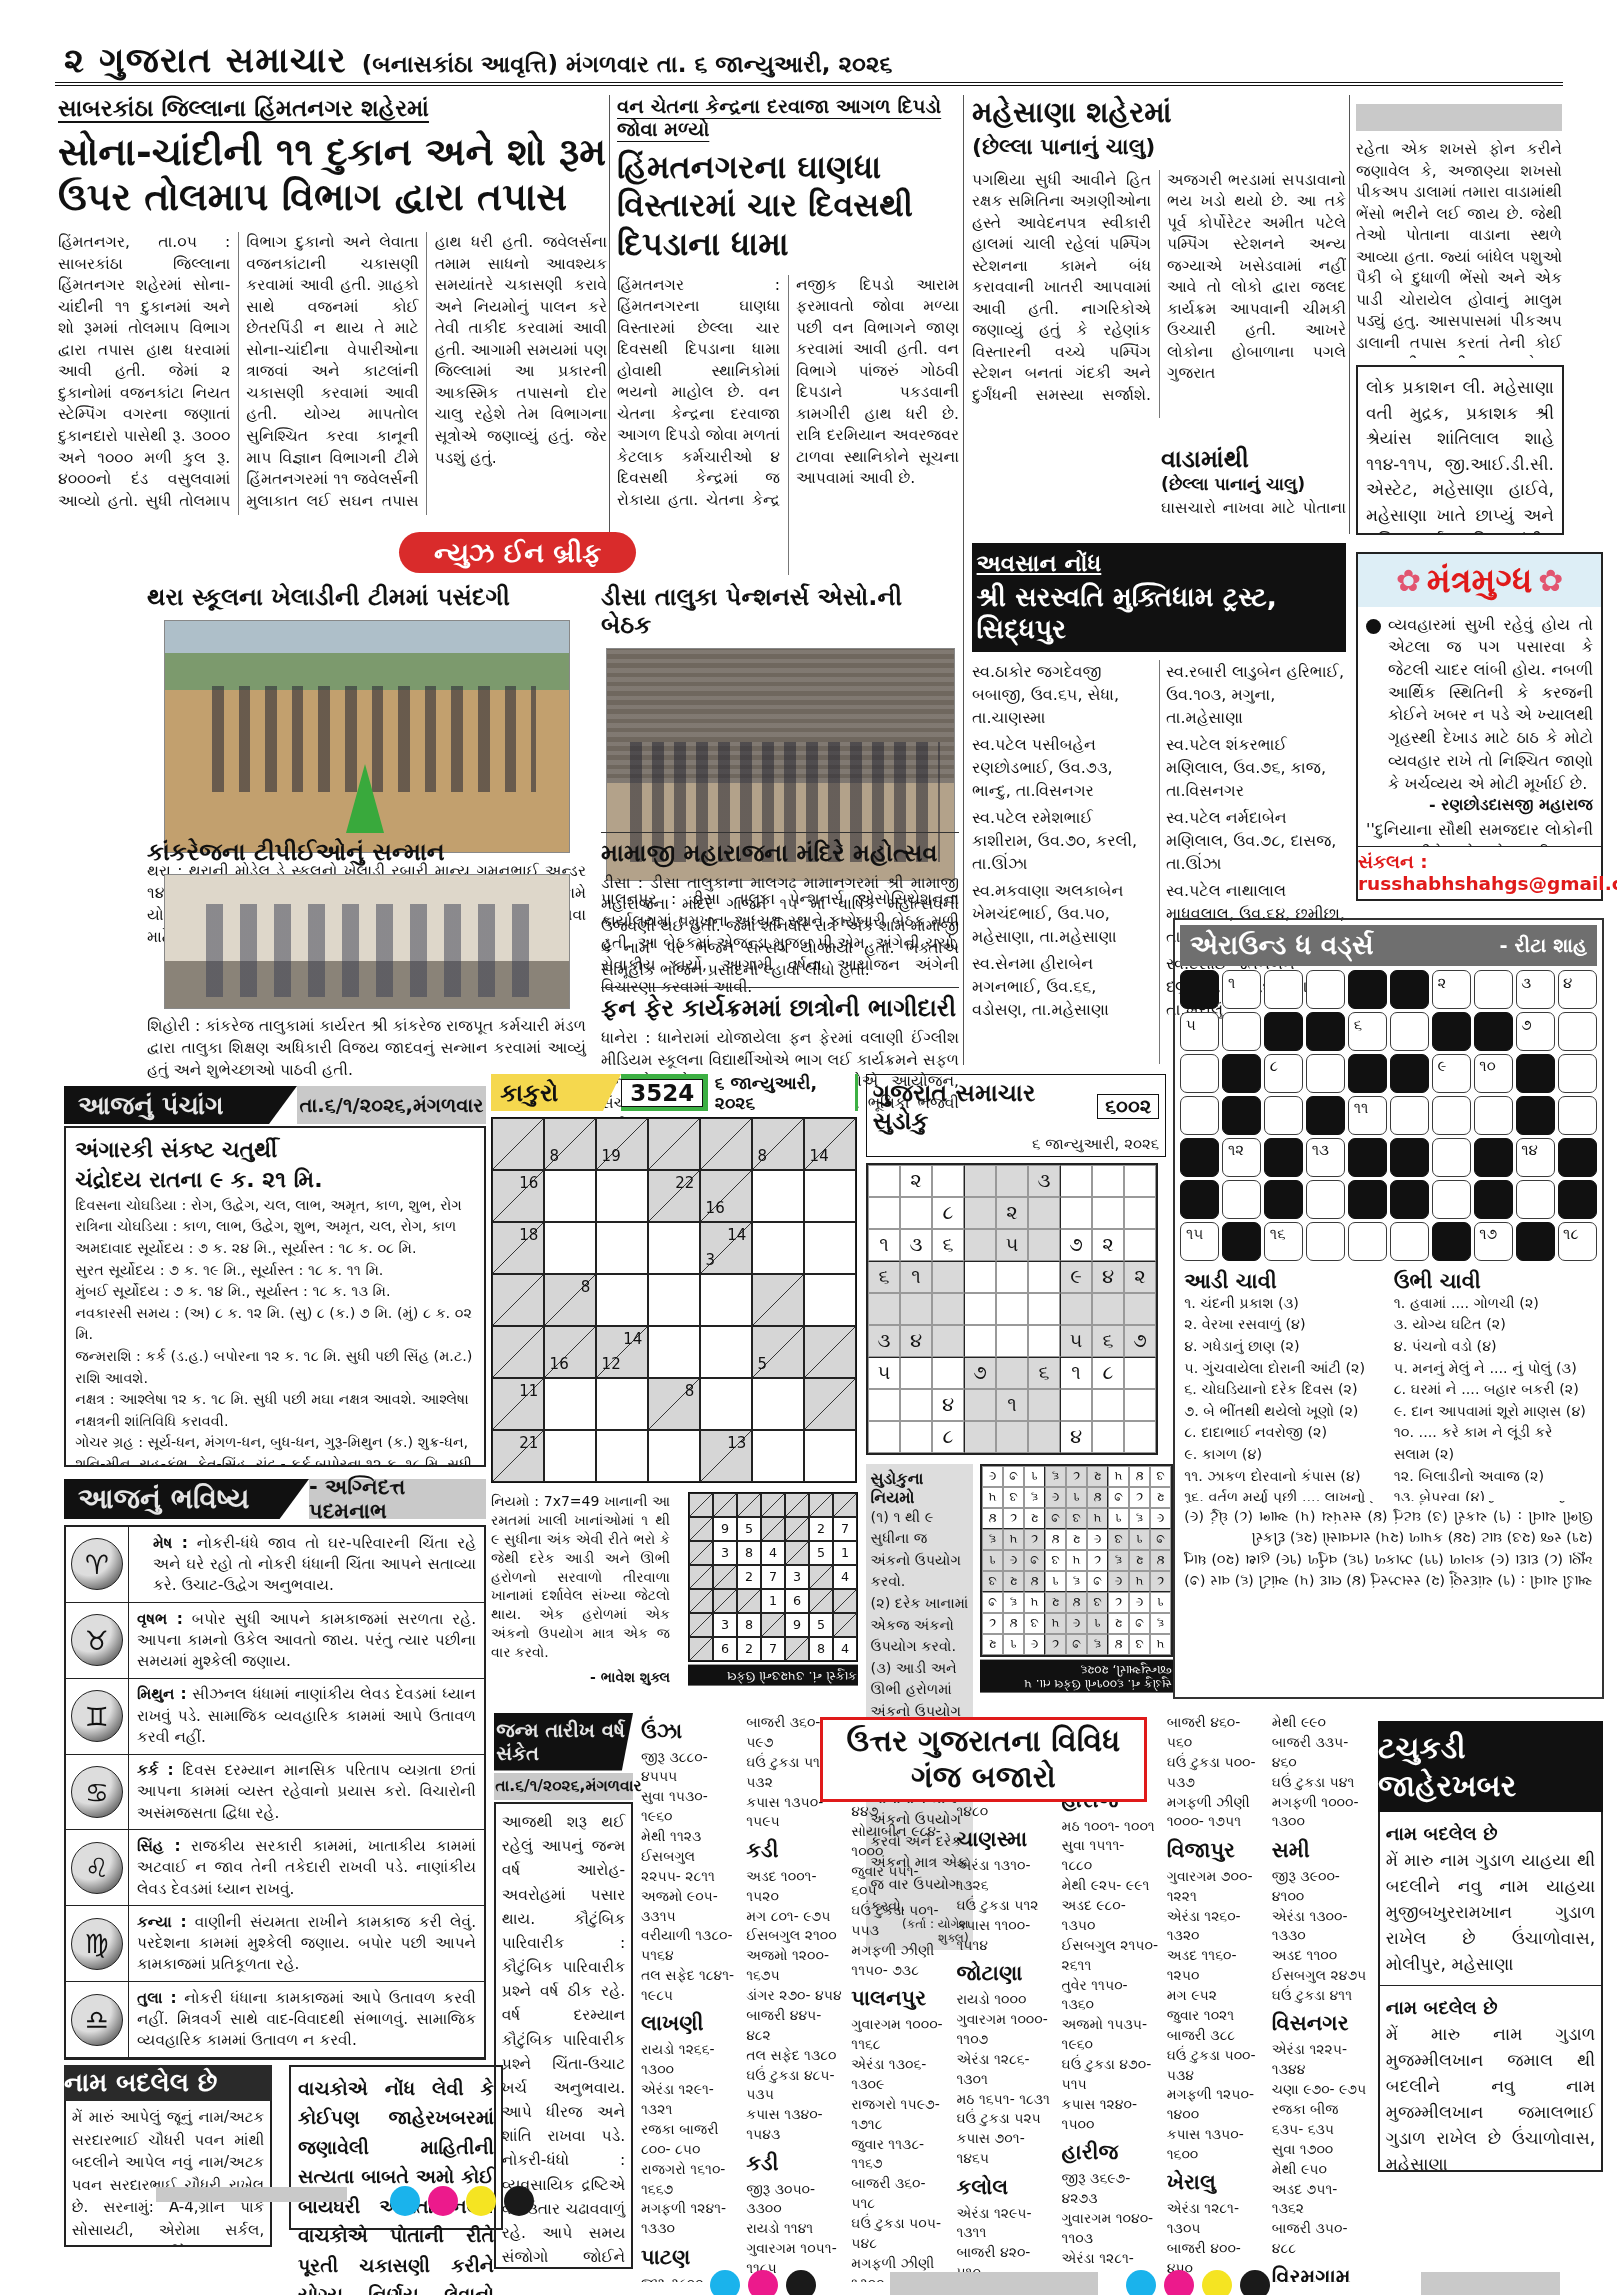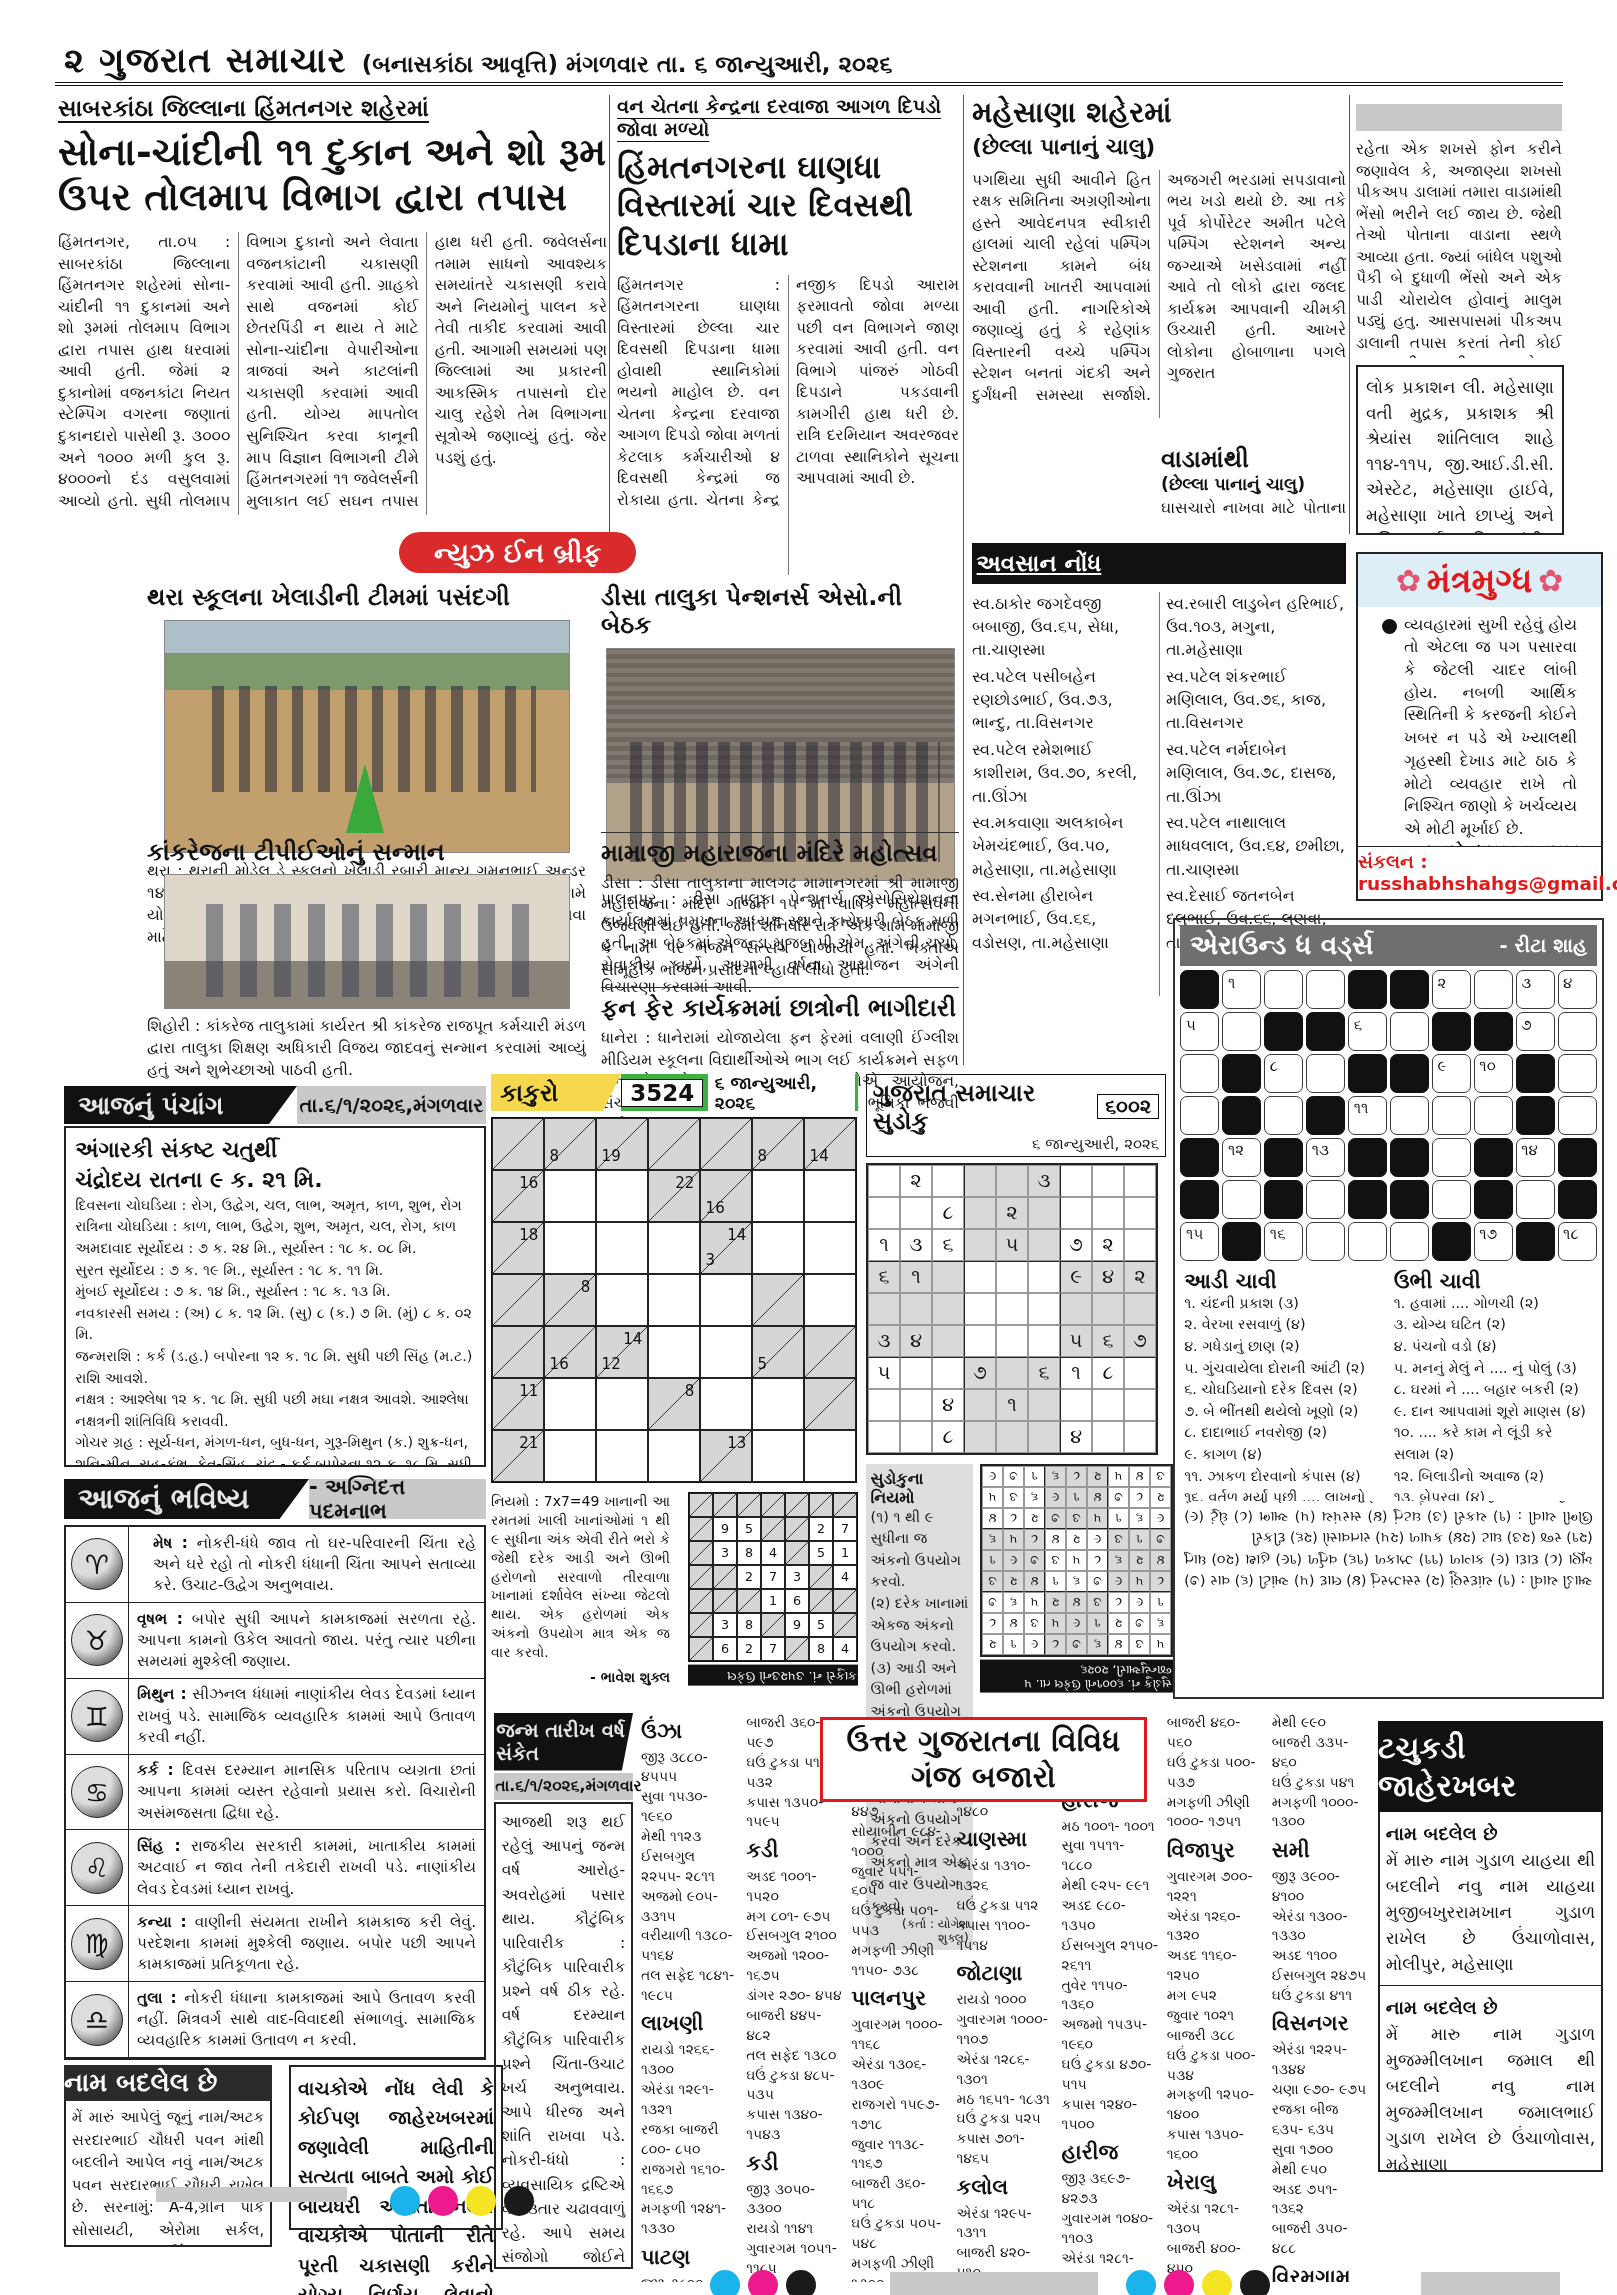--- a/index.html
+++ b/index.html
@@ -168,20 +168,21 @@
   <div class="abs" style="left:601px;top:832px;width:358px;">
     <div class="brief-title ctr" style="border-top:1.7px solid #333;padding-top:5.8px;">મામાજી મહારાજના મંદિરે મહોત્સવ</div>
     <div class="caption just" style="margin-top:5.8px;height:110px;overflow:hidden;">ડીસા : ડીસા તાલુકાના માલગઢ મામાનગરમાં શ્રી મામાજી મહારાજના મંદિરે ગાજતે ૧૫ માં વાર્ષિક મહોત્સવની ઉજવણી થઈ હતી. જેમાં શનિવારે રાત્રે 'એક શામ મામાજી કે નામ' પર ભજન સત્સંગ યોજાયા હતા. ભક્તોએ સામૂહીક ભોજન પ્રસાદનો લ્હાવો લીધો હતો.</div>
     <div class="brief-title ctr" style="border-top:1.7px solid #333;padding-top:5.8px;margin-top:4.6px;">ફન ફેર કાર્યક્રમમાં છાત્રોની ભાગીદારી</div>
     <div class="caption just" style="margin-top:5.8px;height:92px;overflow:hidden;">ધાનેરા : ધાનેરામાં યોજાયેલા ફન ફેરમાં વલાણી ઈંગ્લીશ મીડિયમ સ્કૂલના વિદ્યાર્થીઓએ ભાગ લઈ કાર્યક્રમને સફળ બનાવ્યો હતો. ૧૨ સ્ટોલમાં વિદ્યાર્થીઓએ આયોજન, સંચાલન અને વિવિધ પ્રવૃત્તિઓમાં સક્રિય ભૂમિકા ભજવી હતી.</div>
   </div>
 
   <div class="abs" style="left:972px;top:543px;width:374px;">
     <div class="obit-head ctr" style="padding:7px 4.6px;">
       <div style="font-size:23px;font-weight:900;text-decoration:underline;">અવસાન નોંધ</div>
+      <div style="font-size:26.6px;font-weight:900;margin-top:3.5px;">શ્રી સરસ્વતિ મુક્તિધામ ટ્રસ્ટ, સિદ્ધપુર</div>
     </div>
     <div id="obit-list" style="margin-top:8px;column-count:2;column-gap:14px;column-rule:1.2px solid #777;height:404px;overflow:hidden;">
         <div class="obit-entry">સ્વ.ઠાકોર જગદેવજી બબાજી, ઉવ.૬૫, સેધા, તા.ચાણસ્મા</div>
         <div class="obit-entry">સ્વ.પટેલ પસીબહેન રણછોડભાઈ, ઉવ.૭૩, ભાન્દુ, તા.વિસનગર</div>
         <div class="obit-entry">સ્વ.પટેલ રમેશભાઈ કાશીરામ, ઉવ.૭૦, કરલી, તા.ઊંઝા</div>
         <div class="obit-entry">સ્વ.મકવાણા અલકાબેન ખેમચંદભાઈ, ઉવ.૫૦, મહેસાણા, તા.મહેસાણા</div>
         <div class="obit-entry">સ્વ.સેનમા હીરાબેન મગનભાઈ, ઉવ.૬૬, વડોસણ, તા.મહેસાણા</div>
         <div class="obit-entry">સ્વ.રબારી લાડુબેન હરિભાઈ, ઉવ.૧૦૩, મગુના, તા.મહેસાણા</div>
         <div class="obit-entry">સ્વ.પટેલ શંકરભાઈ મણિલાલ, ઉવ.૭૬, કાજ, તા.વિસનગર</div>
         <div class="obit-entry">સ્વ.પટેલ નર્મદાબેન મણિલાલ, ઉવ.૭૮, દાસજ, તા.ઊંઝા</div>
@@ -189,21 +190,21 @@
         <div class="obit-entry">સ્વ.દેસાઈ જતનબેન દલુભાઈ, ઉવ.૬૬, લુણવા, તા.ખેરાલું</div>
       </div>
   </div>
 
   <div class="abs mm-box" style="left:1356px;top:552px;width:243px;">
     <div class="mm-banner ctr" style="padding:5.8px 0;display:flex;align-items:center;justify-content:center;gap:5.8px;">
       <span class="lotus">✿</span>
       <span class="mm-title">મંત્રમુગ્ધ</span>
       <span class="lotus">✿</span>
     </div>
-    <div id="mm-quotes" style="padding:7px 24px;height:225px;overflow:hidden;">
+    <div id="mm-quotes" style="padding:7px 8px;height:225px;overflow:hidden;">
         <div style="display:flex;gap:7px;margin-bottom:4.6px;">
       <span class="mm-bullet"></span>
       <div style="flex:1;">
             <div class="mm-quote just">વ્યવહારમાં સુખી રહેવું હોય તો એટલા જ પગ પસારવા કે જેટલી ચાદર લાંબી હોય. નબળી આર્થિક સ્થિતિની કે કરજની કોઈને ખબર ન પડે એ ખ્યાલથી ગૃહસ્થી દેખાડ માટે ઠાઠ કે મોટો વ્યવહાર રાખે તો નિશ્ચિત જાણો કે ખર્ચવ્યય એ મોટી મૂર્ખાઈ છે.</div>
       <div class="mm-author">- રણછોડદાસજી મહારાજ</div>
           </div>
         </div>
         <div style="display:flex;gap:7px;margin-bottom:4.6px;">
 
       <div style="flex:1;">

